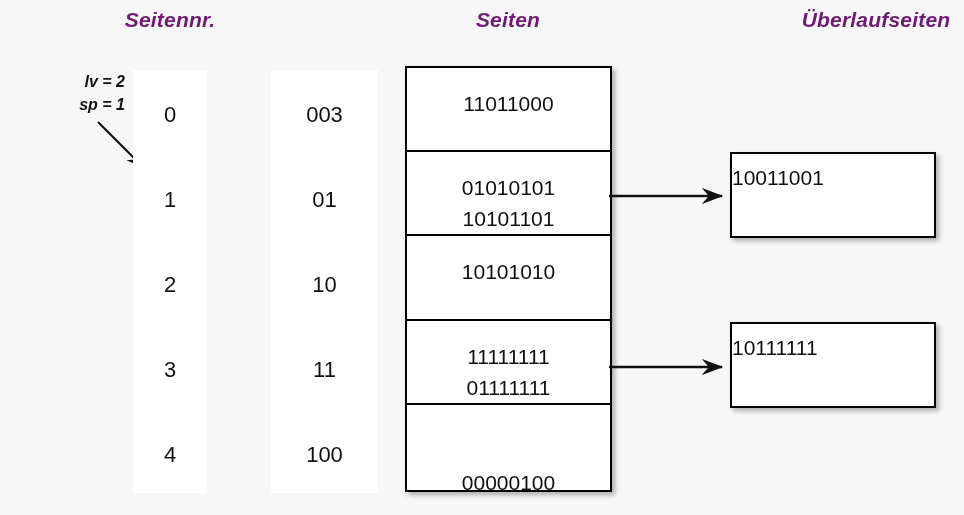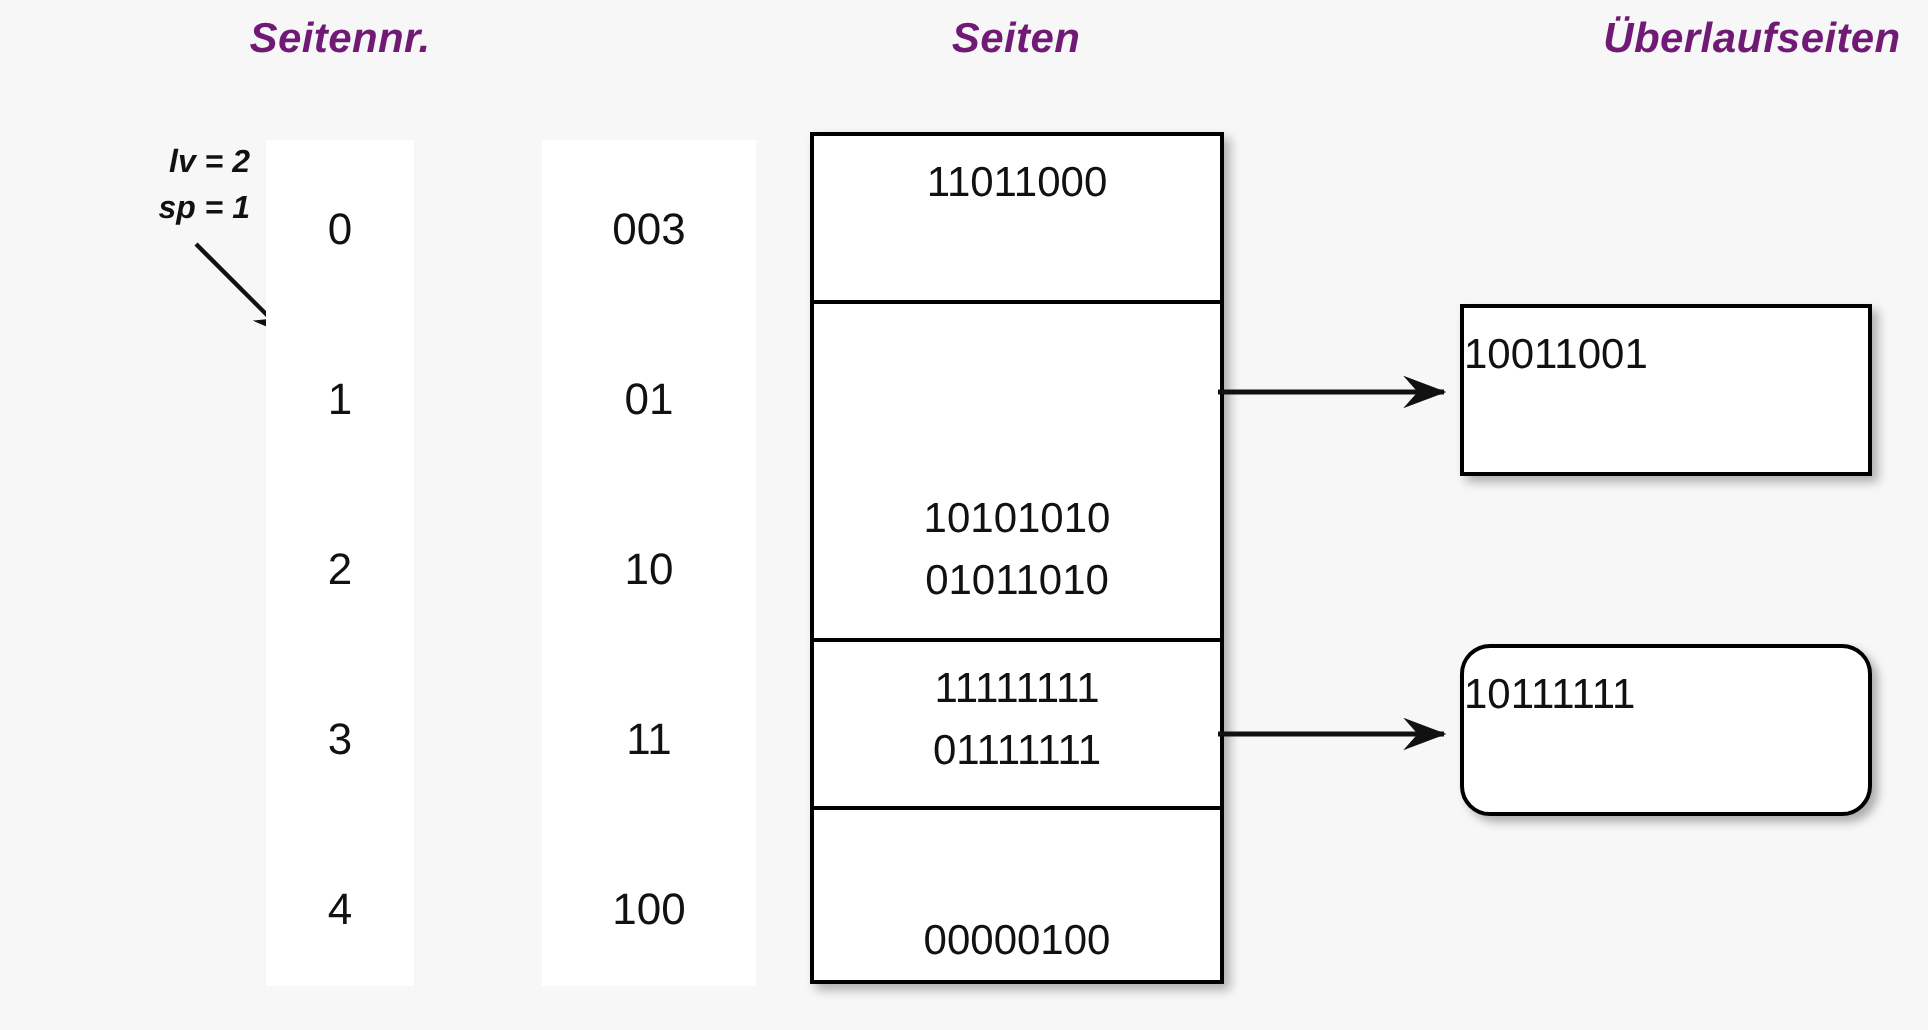--- a/index.html
+++ b/index.html
@@ -92,21 +92,21 @@
     box-sizing: border-box;
     box-shadow: 3px 3px 5px rgba(0,0,0,0.30);
   }
   .seiten-row {
     position: absolute;
     left: 0;
     width: 100%;
     box-sizing: border-box;
     border-bottom: 2.5px solid #000000;
     text-align: center;
-    padding-top: 8px;
+    padding-top: 20px;
   }
   .seiten-row.last { border-bottom: none; }
   .seiten-row .rec {
     display: block;
     font-size: 21px;
     line-height: 1.48;
     color: #111111;
   }
 
   
@@ -120,21 +120,21 @@
     box-sizing: border-box;
     box-shadow: 3px 3px 5px rgba(0,0,0,0.30);
     text-align: left;
     padding-top: 12px;
   }
   .overflow-box .rec {
     font-size: 21px;
     color: #111111;
   }
   #ovf-0 { top: 152px; }
-  #ovf-1 { top: 322px; border-radius: 15px; }
+  #ovf-1 { top: 322px; }
 
   
   .connector {
     position: absolute;
     left: 608px;
     width: 128px;
     height: 20px;
     overflow: visible;
   }
   #conn-0 { top: 186px; }
@@ -175,23 +175,26 @@
       <div class="col-cell" style="top: 117px;">01</div>
       <div class="col-cell" style="top: 202px;">10</div>
       <div class="col-cell" style="top: 287px;">11</div>
       <div class="col-cell" style="top: 372px;">100</div>
     </div>
 
   <div id="seiten-table">
       <div class="seiten-row" style="top: 0px; height: 84.2px;">
         <span class="rec">11011000</span>
       </div>
+      <div class="seiten-row" style="top: 84.2px; height: 84.2px;">
+        <span class="rec">01010101</span>
+        <span class="rec">10101101</span>
+      </div>
       <div class="seiten-row" style="top: 168.4px; height: 84.2px;">
         <span class="rec">10101010</span>
-        <span class="rec">01011010</span>
       </div>
       <div class="seiten-row" style="top: 252.6px; height: 84.2px;">
         <span class="rec">11111111</span>
         <span class="rec">01111111</span>
       </div>
       <div class="seiten-row last" style="top: 336.8px; height: 84.2px; margin-top: 42px;">
         <span class="rec">00000100</span>
       </div>
     </div>
 

